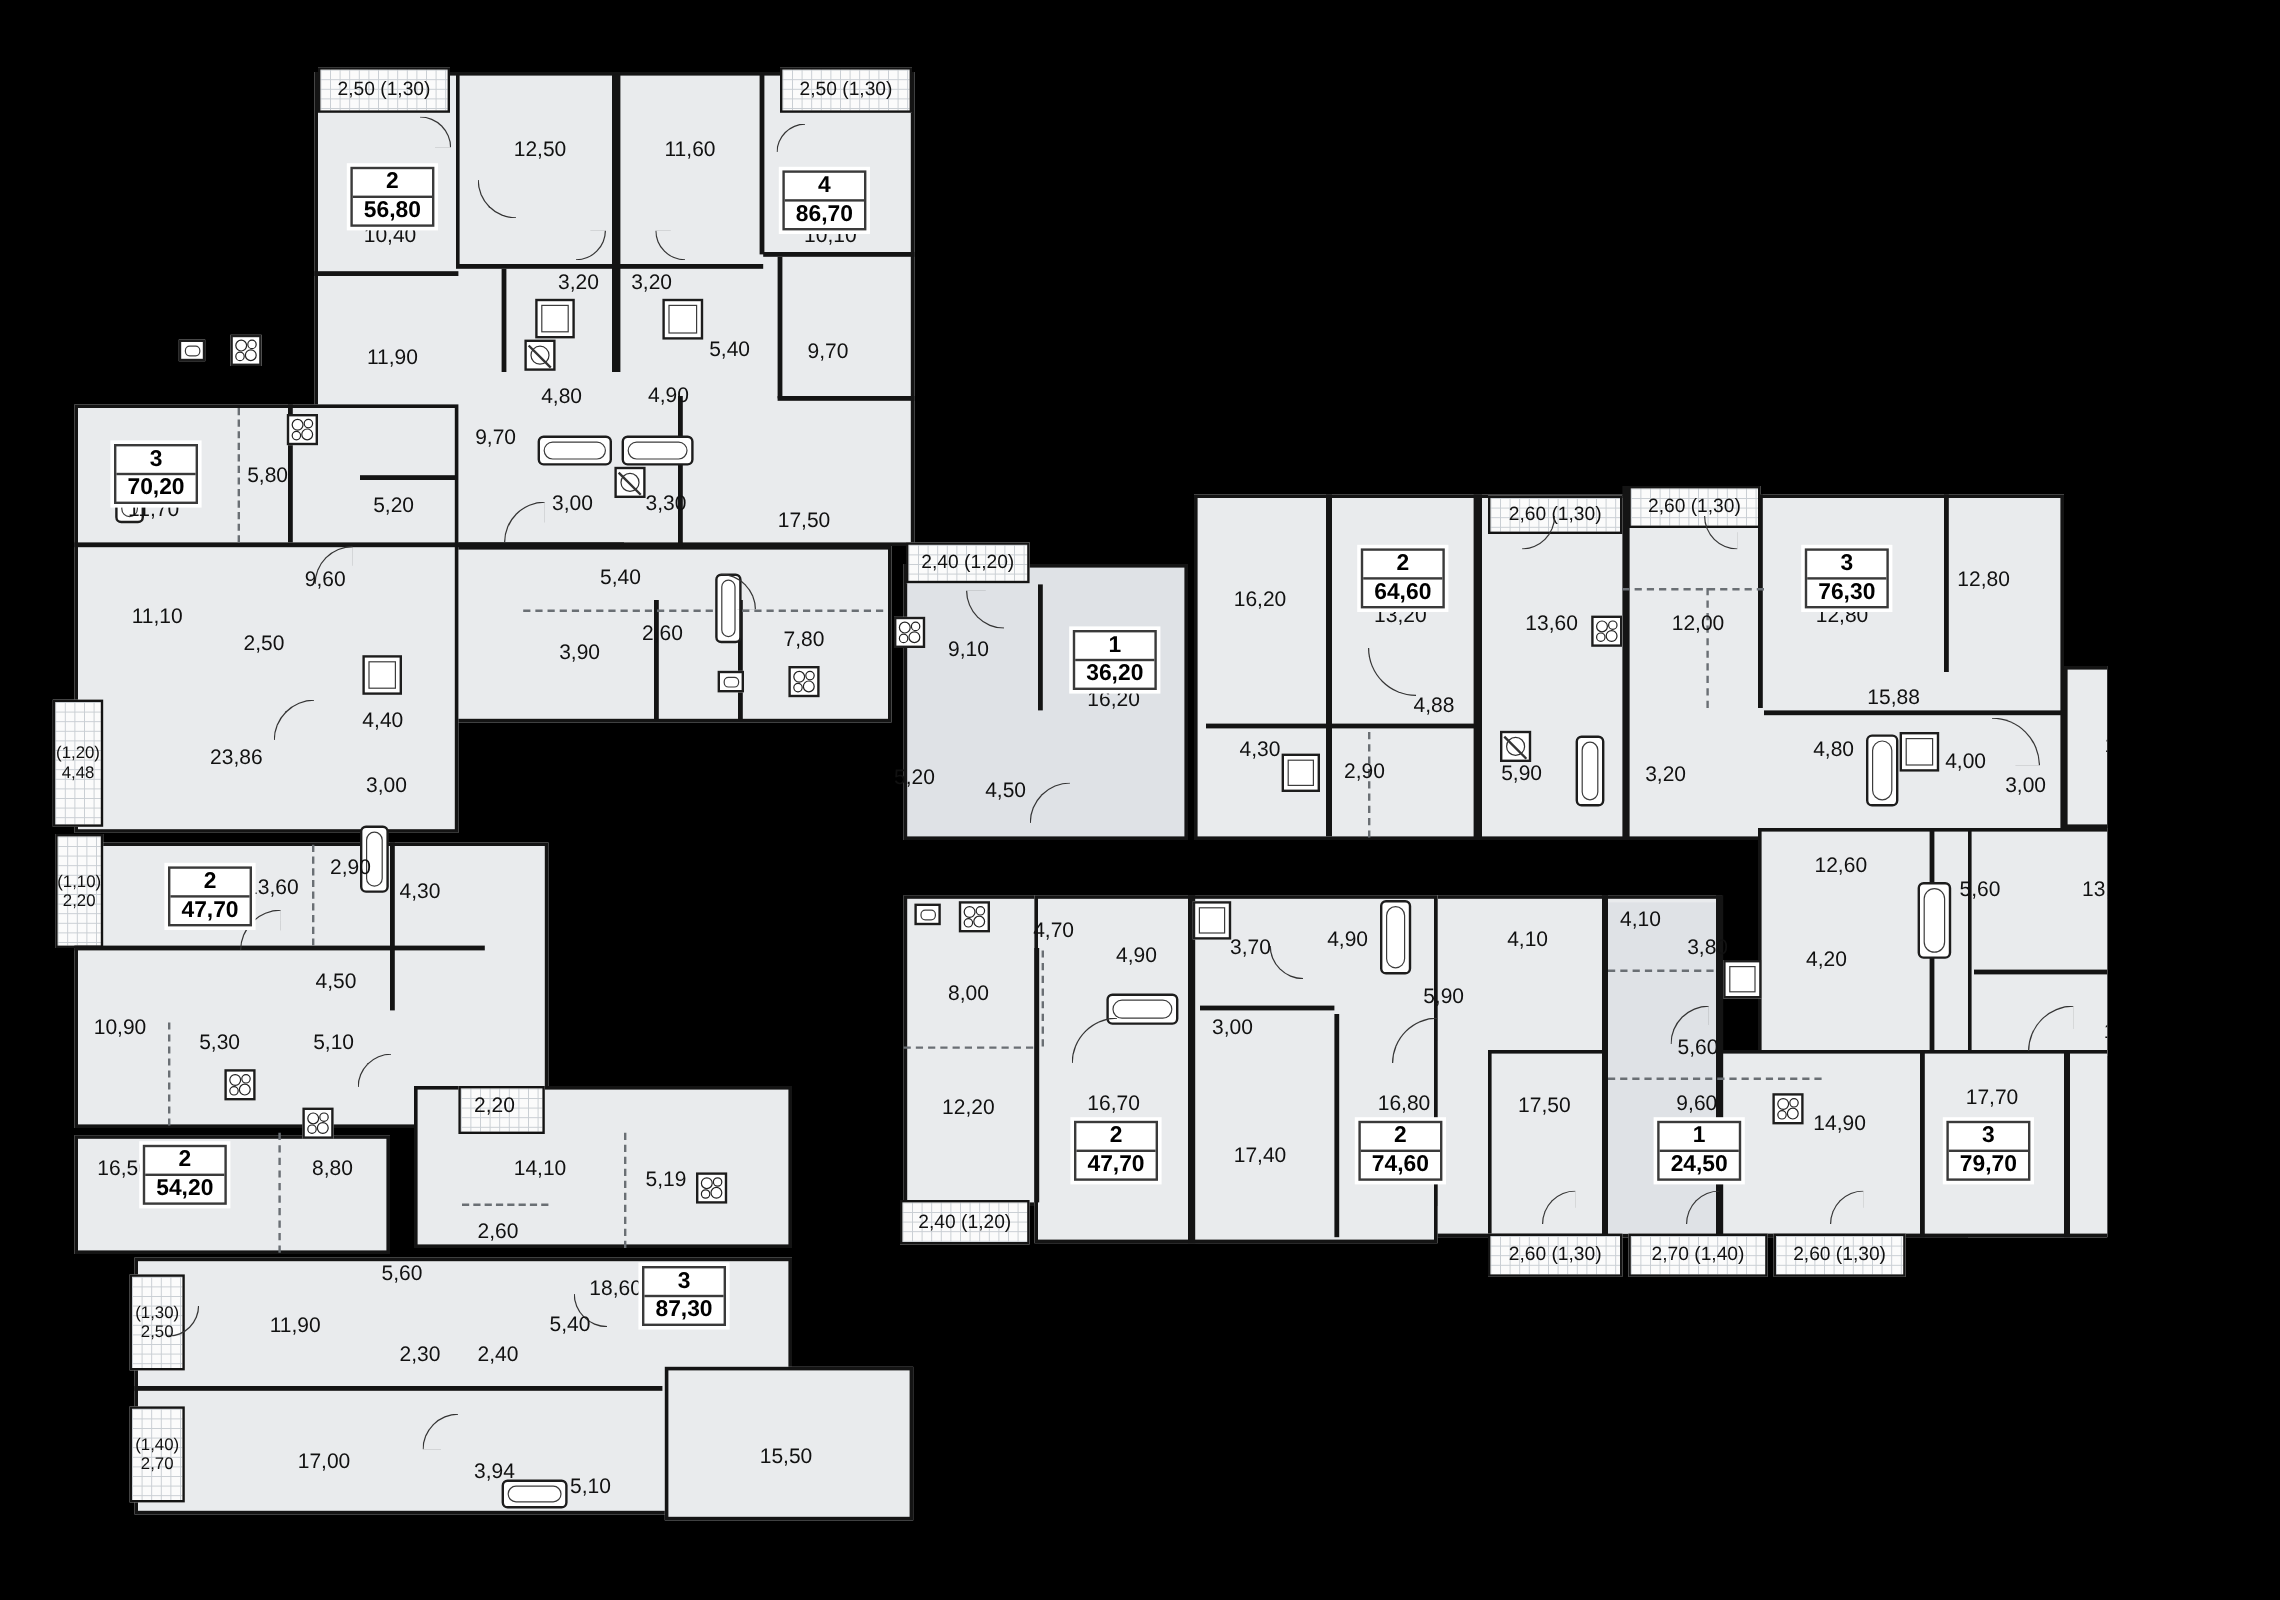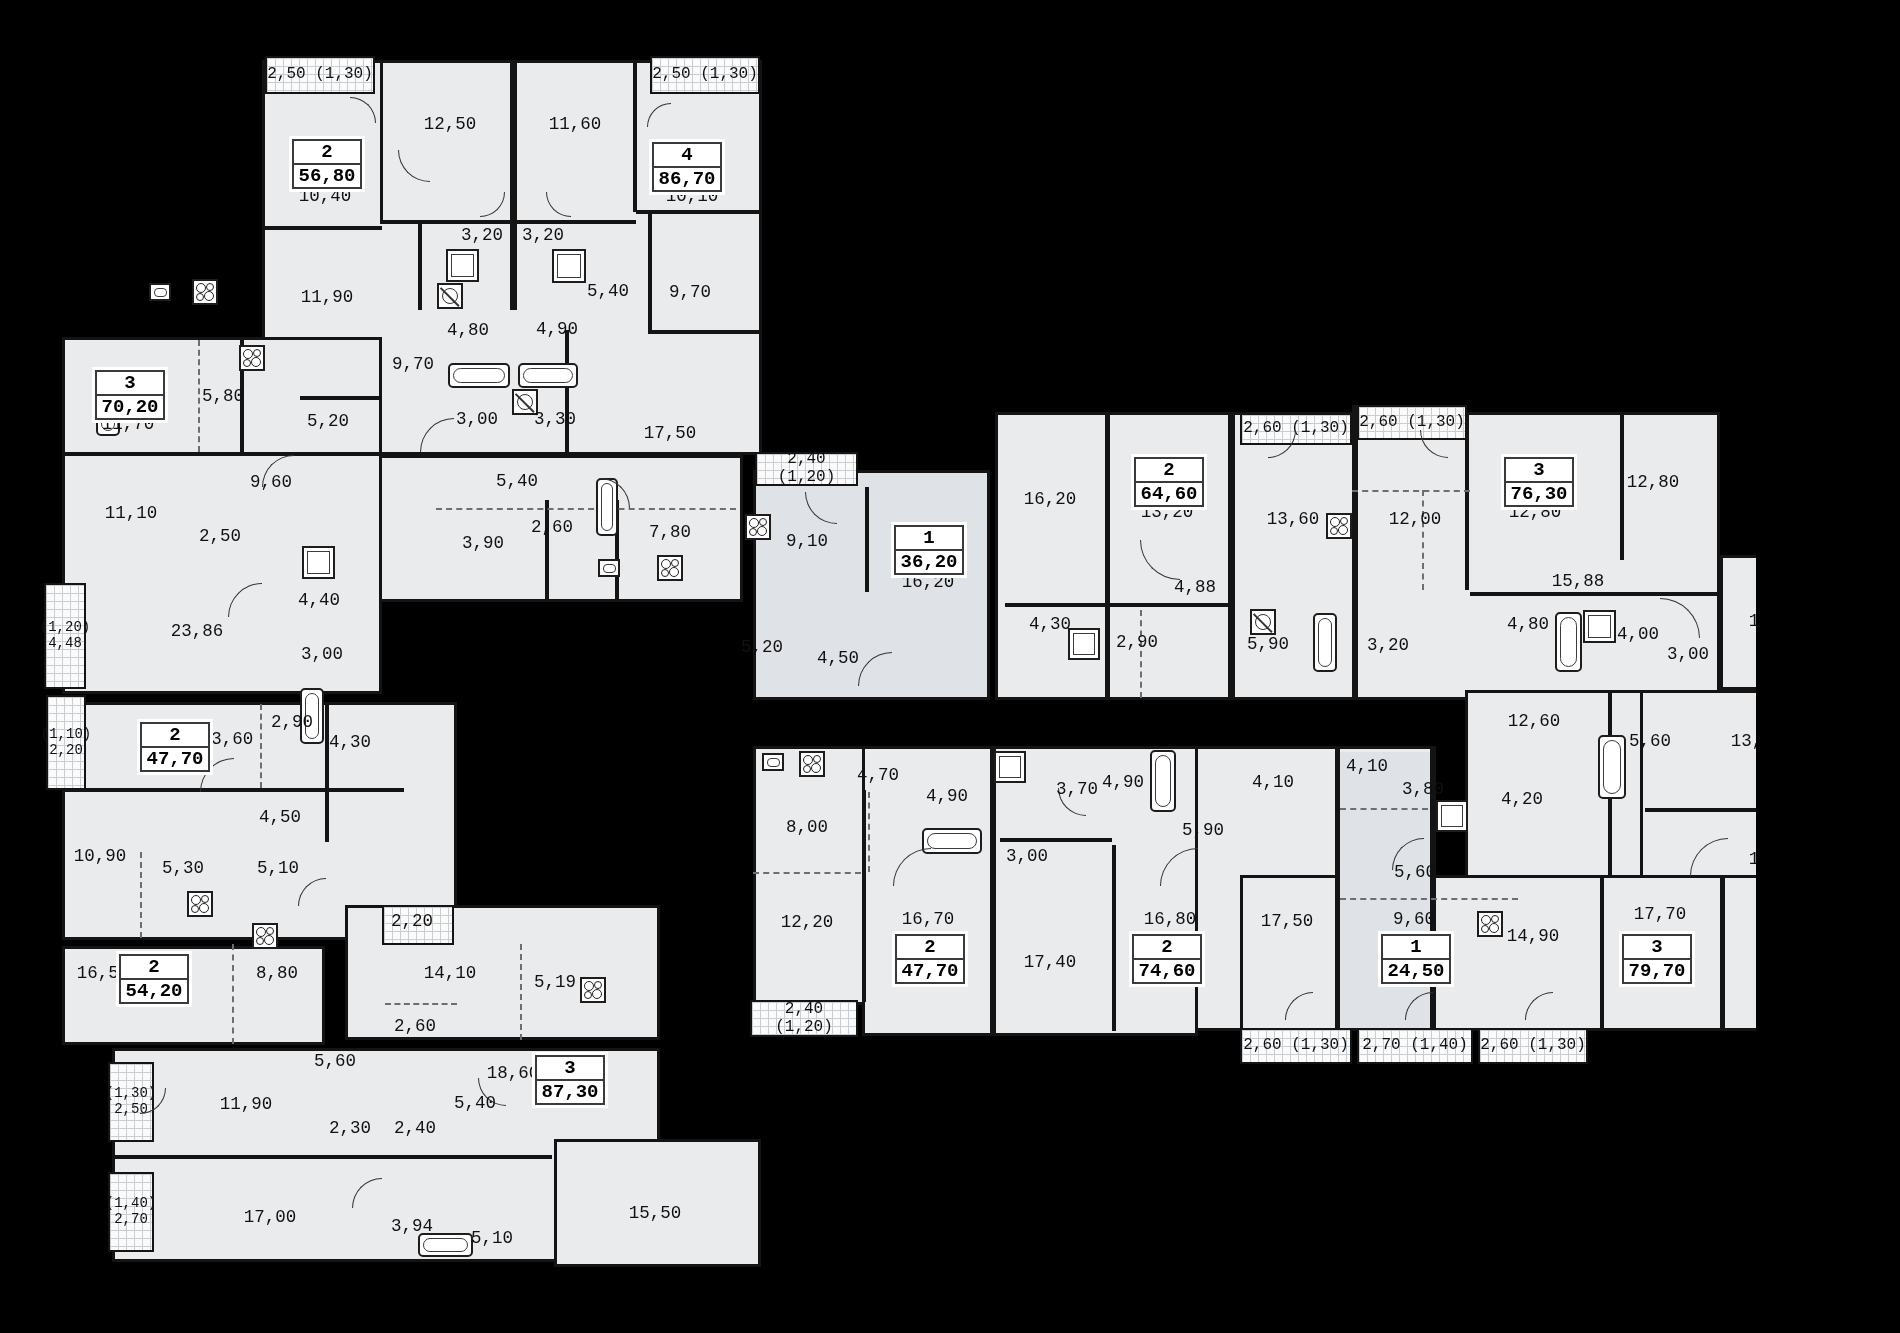--- a/index.html
+++ b/index.html
@@ -2,21 +2,21 @@
 <html style="--bg: #000000; --floor: #e9ebed; --floor-dark: #dfe2e6; --wall: #141414; --label: #111111; --balc: #fbfbfb; --balcgrid: #c9ced3;"><head>
 <meta charset="utf-8">
 <title>Floor Plan</title>
 <style>
   :root{
     --bg:#000; --floor:#e9ebed; --floor-dark:#dfe2e6; --wall:#141414;
     --label:#111; --balc:#fbfbfb; --balcgrid:#c9ced3;
   }
   html,body{margin:0;padding:0;background:var(--bg);}
   #plan{position:relative;width:1756px;height:1333px;background:var(--bg);
-        font-family:Liberation Mono, monospace;overflow:hidden;}
+        font-family:Liberation Sans, sans-serif;overflow:hidden;}
   .block{position:absolute;background:var(--floor);border:3px solid var(--wall);box-sizing:border-box;}
   .block.tone-b{background:var(--floor-dark);}
   .shade{position:absolute;background:var(--floor-dark);}
   .wall{position:absolute;background:var(--wall);z-index:3;}
   .dash{position:absolute;z-index:3;}
   .dash.h{border-top:2px dashed #6a6f74;}
   .dash.v{border-left:2px dashed #6a6f74;}
   .balcony{position:absolute;background-color:var(--balc);
      background-image:linear-gradient(var(--balcgrid) 1px,transparent 1px),
                       linear-gradient(90deg,var(--balcgrid) 1px,transparent 1px);
@@ -334,21 +334,21 @@
     <div class="room-label" style="left: 1370px; top: 862px;">5,60</div>
     <div class="room-label" style="left: 1369px; top: 909px;">9,60</div>
     <div class="room-label" style="left: 1242px; top: 911px;">17,50</div>
     <div class="room-label" style="left: 1488px; top: 926px;">14,90</div>
     <div class="room-label" style="left: 1615px; top: 904px;">17,70</div>
     <div class="room-label" style="left: 833px; top: 765px;">4,70</div>
     <div class="room-label" style="left: 902px; top: 786px;">4,90</div>
     <div class="room-label" style="left: 762px; top: 817px;">8,00</div>
     <div class="room-label" style="left: 762px; top: 912px;">12,20</div>
     <div class="room-label" style="left: 883px; top: 909px;">16,70</div>
-    <div class="room-label" style="left: 1032px; top: 779px;">3,70</div>
+    <div class="room-label" style="left: 997px; top: 779px;">3,70</div>
     <div class="room-label" style="left: 1078px; top: 772px;">4,90</div>
     <div class="room-label" style="left: 982px; top: 846px;">3,00</div>
     <div class="room-label" style="left: 1158px; top: 820px;">5,90</div>
     <div class="room-label" style="left: 1228px; top: 772px;">4,10</div>
     <div class="room-label" style="left: 1005px; top: 952px;">17,40</div>
     <div class="room-label" style="left: 1125px; top: 909px;">16,80</div>
     <div class="room-label" style="left: 182px; top: 729px;">13,60</div>
     <div class="room-label" style="left: 247px; top: 712px;">2,90</div>
     <div class="room-label" style="left: 305px; top: 732px;">4,30</div>
     <div class="room-label" style="left: 235px; top: 807px;">4,50</div>

